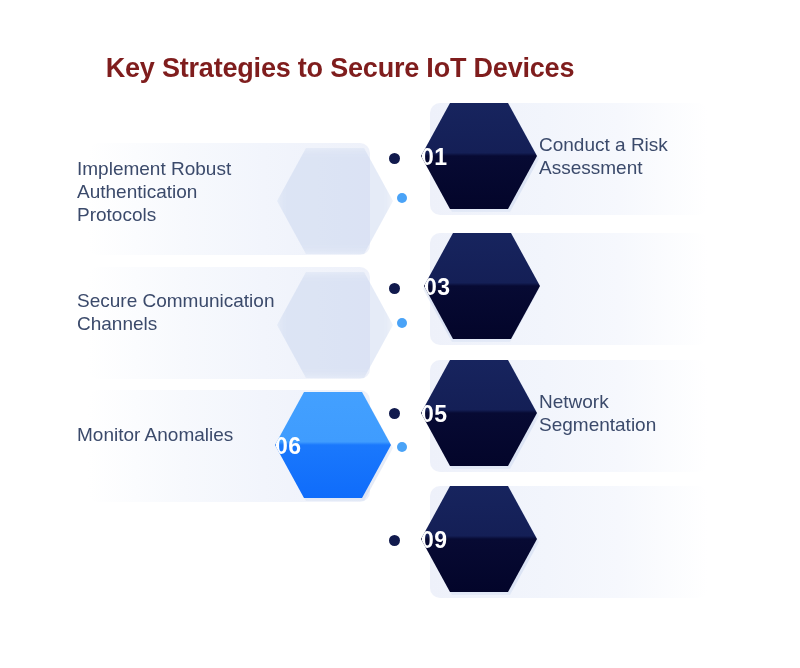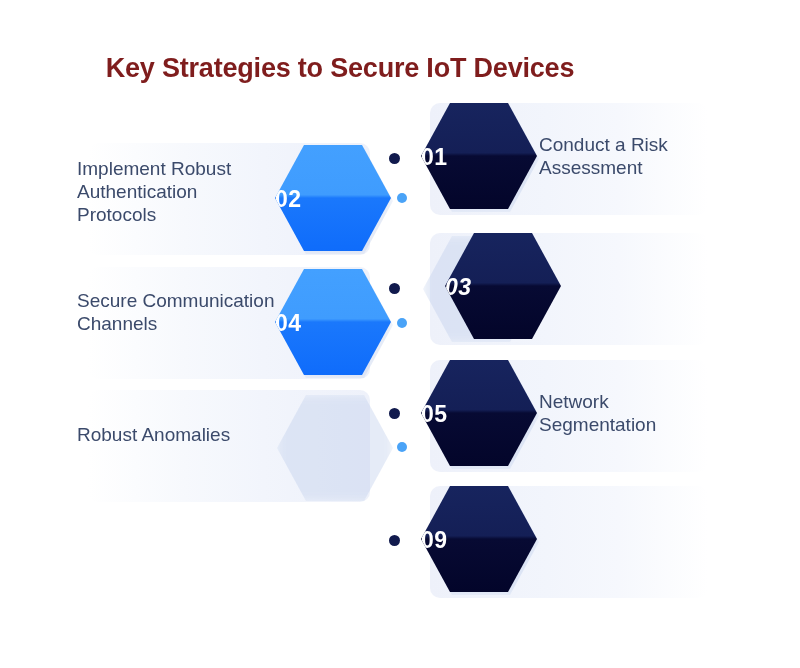--- a/index.html
+++ b/index.html
@@ -150,56 +150,53 @@
     <div class="hex-shadow" style="left:423px; top:3px;"></div>
     <div class="hex hex-dark" style="left:421px; top:0px;">
       <span class="hex-num">01</span>
     </div>
     <div class="label label-right" style="top:30px;">Conduct a Risk Assessment</div>
   </div>
 
   <div class="row" style="top:143px;">
     <div class="band band-left"></div>
     <div class="hex-shadow" style="left:277px; top:5px;"></div>
-    <div class="hex hex-blue" style="left:275px; top:2px;">
-      <span class="hex-num">02</span>
-    </div>
     <div class="label label-left" style="top:14px;">Implement Robust Authentication Protocols</div>
   </div>
 
   <div class="row" style="top:233px;">
     <div class="band band-right"></div>
     <div class="hex-shadow" style="left:423px; top:3px;"></div>
-    <div class="hex hex-dark" style="left:445px; top:0px;font-style:italic;">
+    <div class="hex hex-dark" style="left:424px; top:0px;">
       <span class="hex-num">03</span>
     </div>
   </div>
 
   <div class="row" style="top:267px;">
     <div class="band band-left"></div>
     <div class="hex-shadow" style="left:277px; top:5px;"></div>
-    <div class="hex hex-blue" style="left:275px; top:2px;">
-      <span class="hex-num">04</span>
-    </div>
     <div class="label label-left" style="top:22px;">Secure Communication Channels</div>
   </div>
 
   <div class="row" style="top:360px;">
     <div class="band band-right"></div>
     <div class="hex-shadow" style="left:423px; top:3px;"></div>
     <div class="hex hex-dark" style="left:421px; top:0px;">
       <span class="hex-num">05</span>
     </div>
     <div class="label label-right" style="top:30px;">Network Segmentation</div>
   </div>
 
   <div class="row" style="top:390px;">
     <div class="band band-left"></div>
     <div class="hex-shadow" style="left:277px; top:5px;"></div>
-    <div class="label label-left" style="top:33px;">Robust Anomalies</div>
+    <div class="hex hex-blue" style="left:275px; top:2px;">
+      <span class="hex-num">06</span>
+    </div>
+    <div class="label label-left" style="top:33px;">Monitor Anomalies</div>
   </div>
 
   <div class="row" style="top:486px;">
     <div class="band band-right"></div>
     <div class="hex-shadow" style="left:423px; top:3px;"></div>
     <div class="hex hex-dark" style="left:421px; top:0px;">
       <span class="hex-num">09</span>
     </div>
   </div>
 

